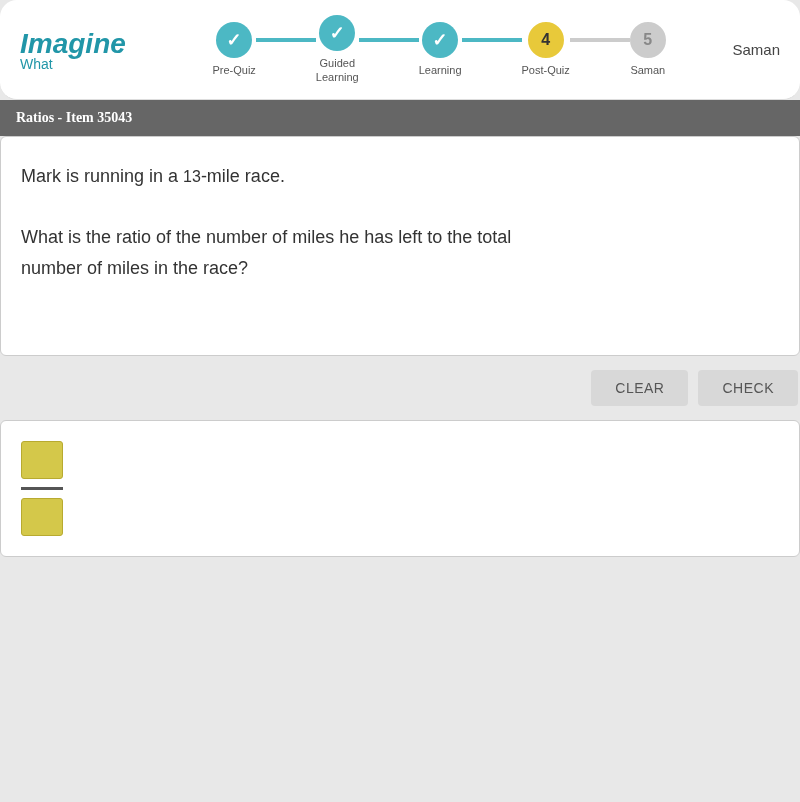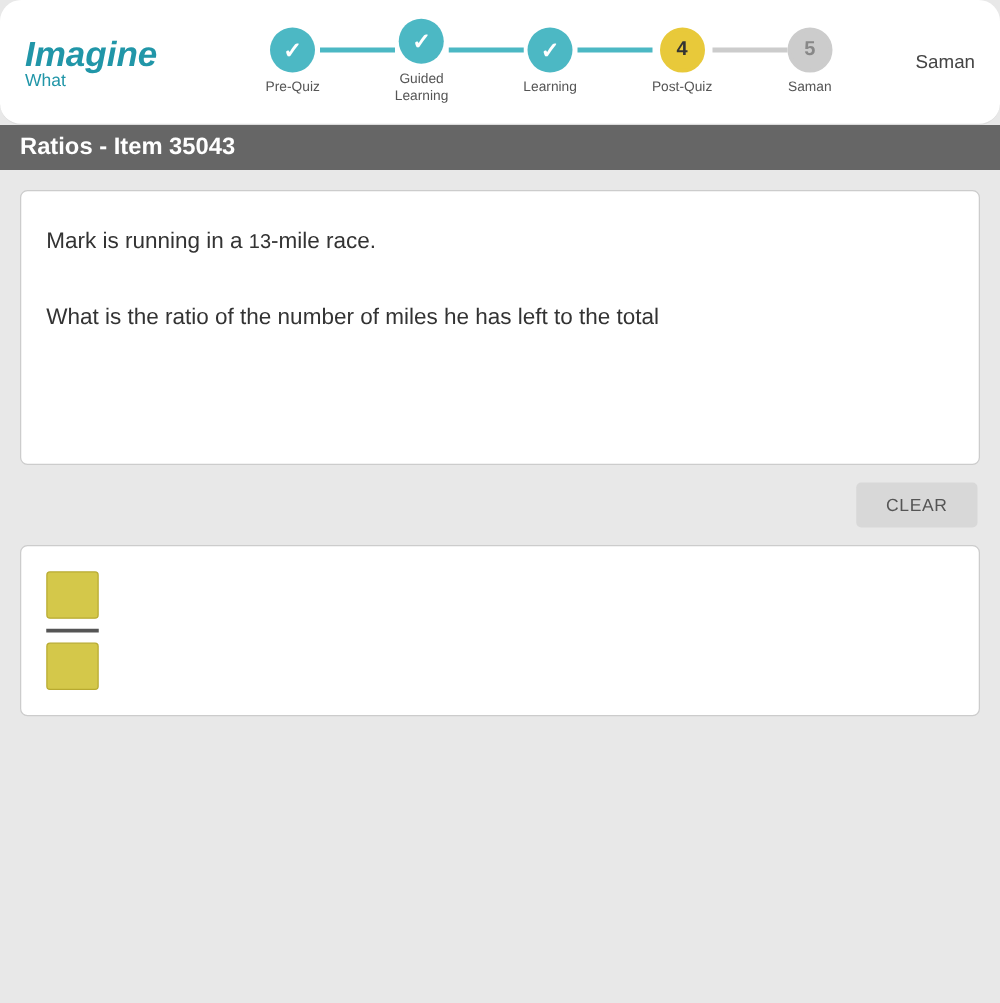--- a/index.html
+++ b/index.html
@@ -124,32 +124,32 @@
     .user-name {
       font-size: 15px;
       color: #444;
       margin-left: 20px;
     }
 
     
     .section-title-bar {
       background: #666666;
       color: white;
-      font-size: 19px;
+      font-size: 14px;
       font-weight: bold;
       padding: 8px 16px;
       height: 36px;
       display: flex;
       align-items: center;
+      font-family: Liberation Serif, serif;
     }
 
     
     .main-content {
       background: #e8e8e8;
-      padding: 16px;
     }
 
     
     .question-card {
       background: #ffffff;
       border: 1px solid #cccccc;
       border-radius: 6px;
       padding: 24px 20px;
       margin-bottom: 14px;
       min-height: 220px;
@@ -297,25 +297,27 @@
   <span>Ratios - Item 35043</span>
 </div>
 
 <div class="main-content">
 
   <div class="question-card">
     <div class="question-text">
       <p>Mark is running in a <span class="inline-num">13</span>-mile race.</p>
       <p>&nbsp;</p>
       <p>What is the ratio of the number of miles he has left to the total</p>
+      <p>number of miles in the race?</p>
     </div>
   </div>
 
   <div class="buttons-row">
     <button class="btn btn-clear">CLEAR</button>
+    <button class="btn btn-check">CHECK</button>
   </div>
 
   <div class="answer-card">
     <div class="ratio-box"></div>
     <div class="ratio-line"></div>
     <div class="ratio-box-bottom"></div>
   </div>
 
 </div>
 

